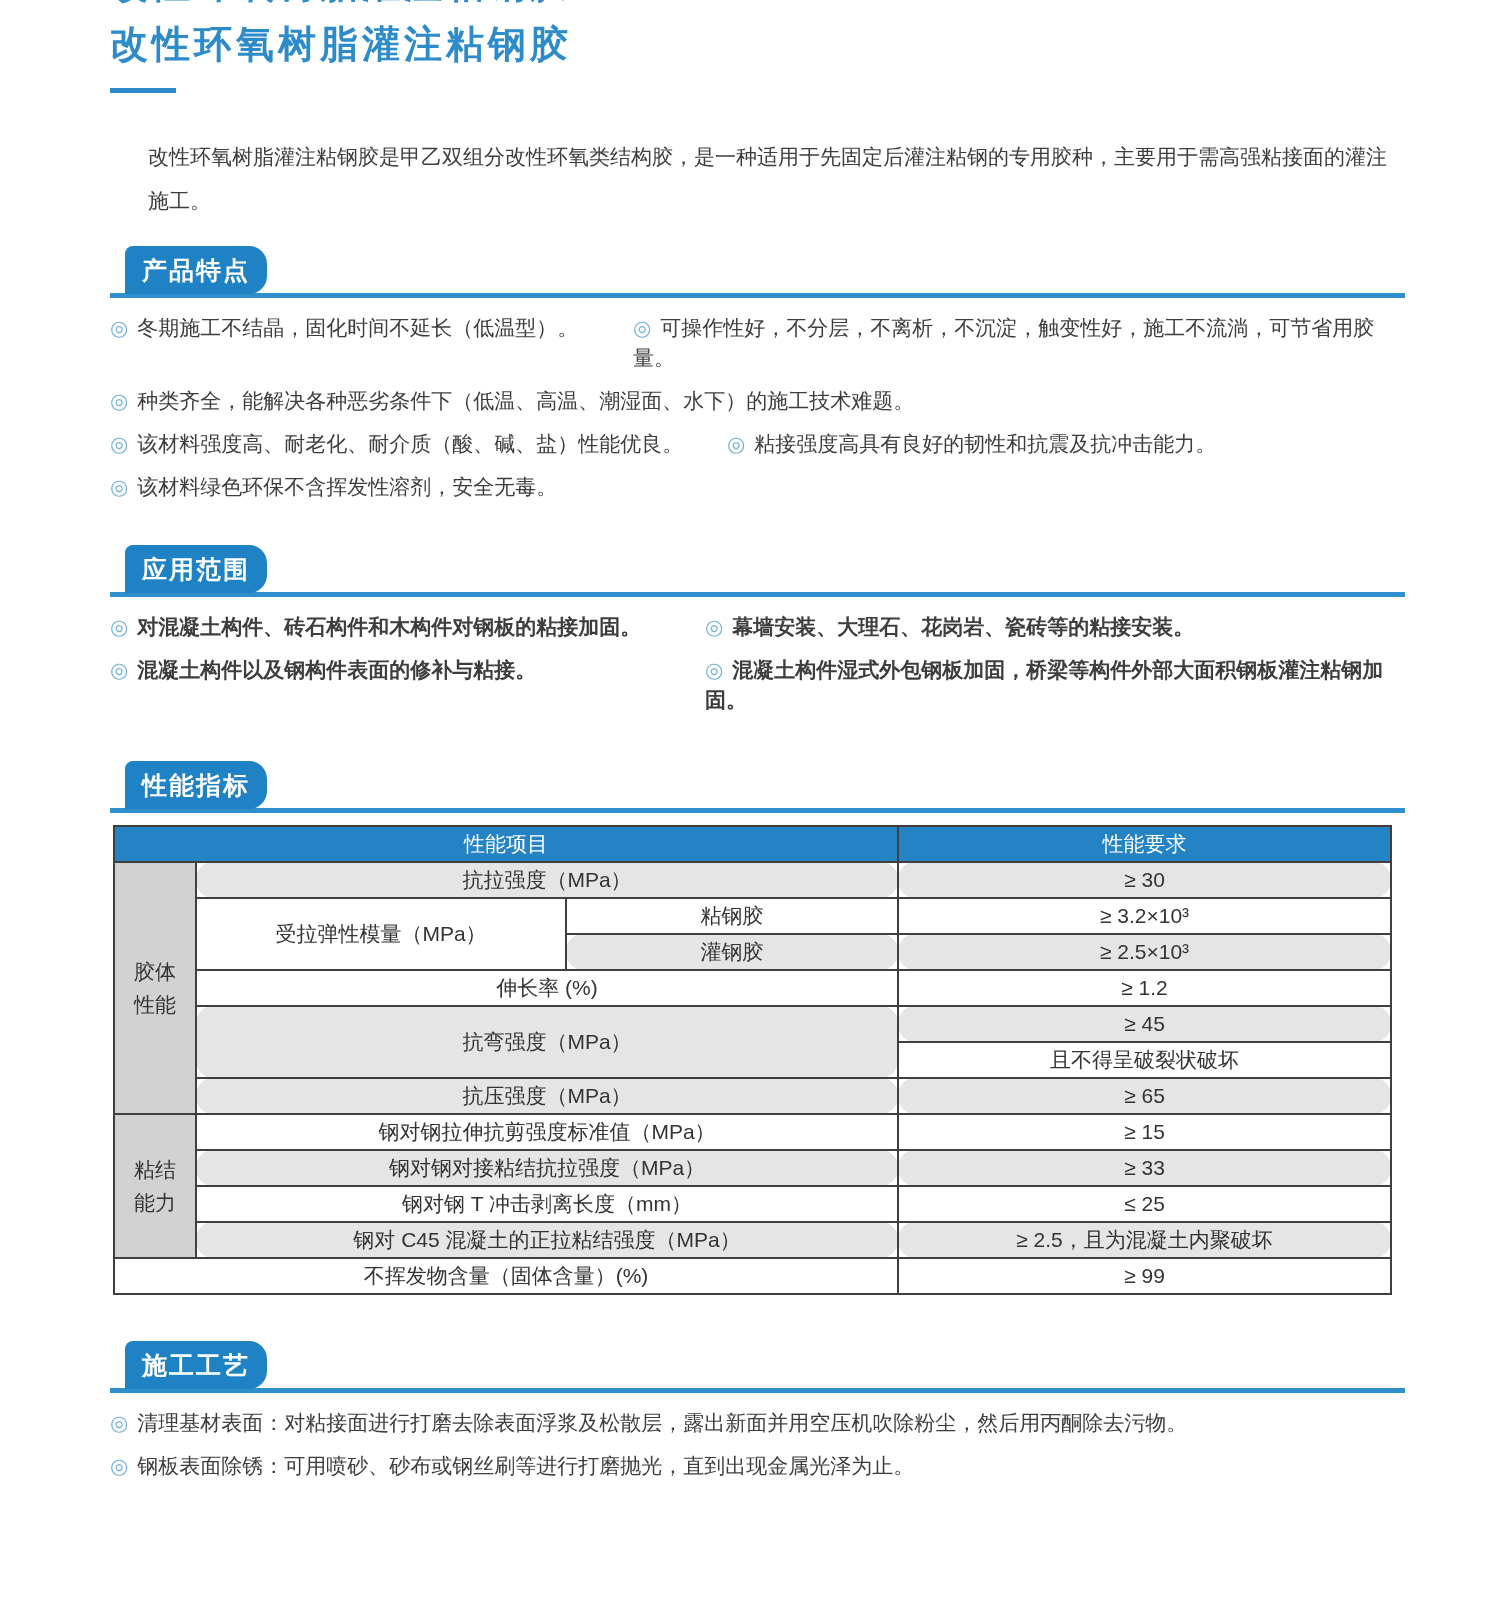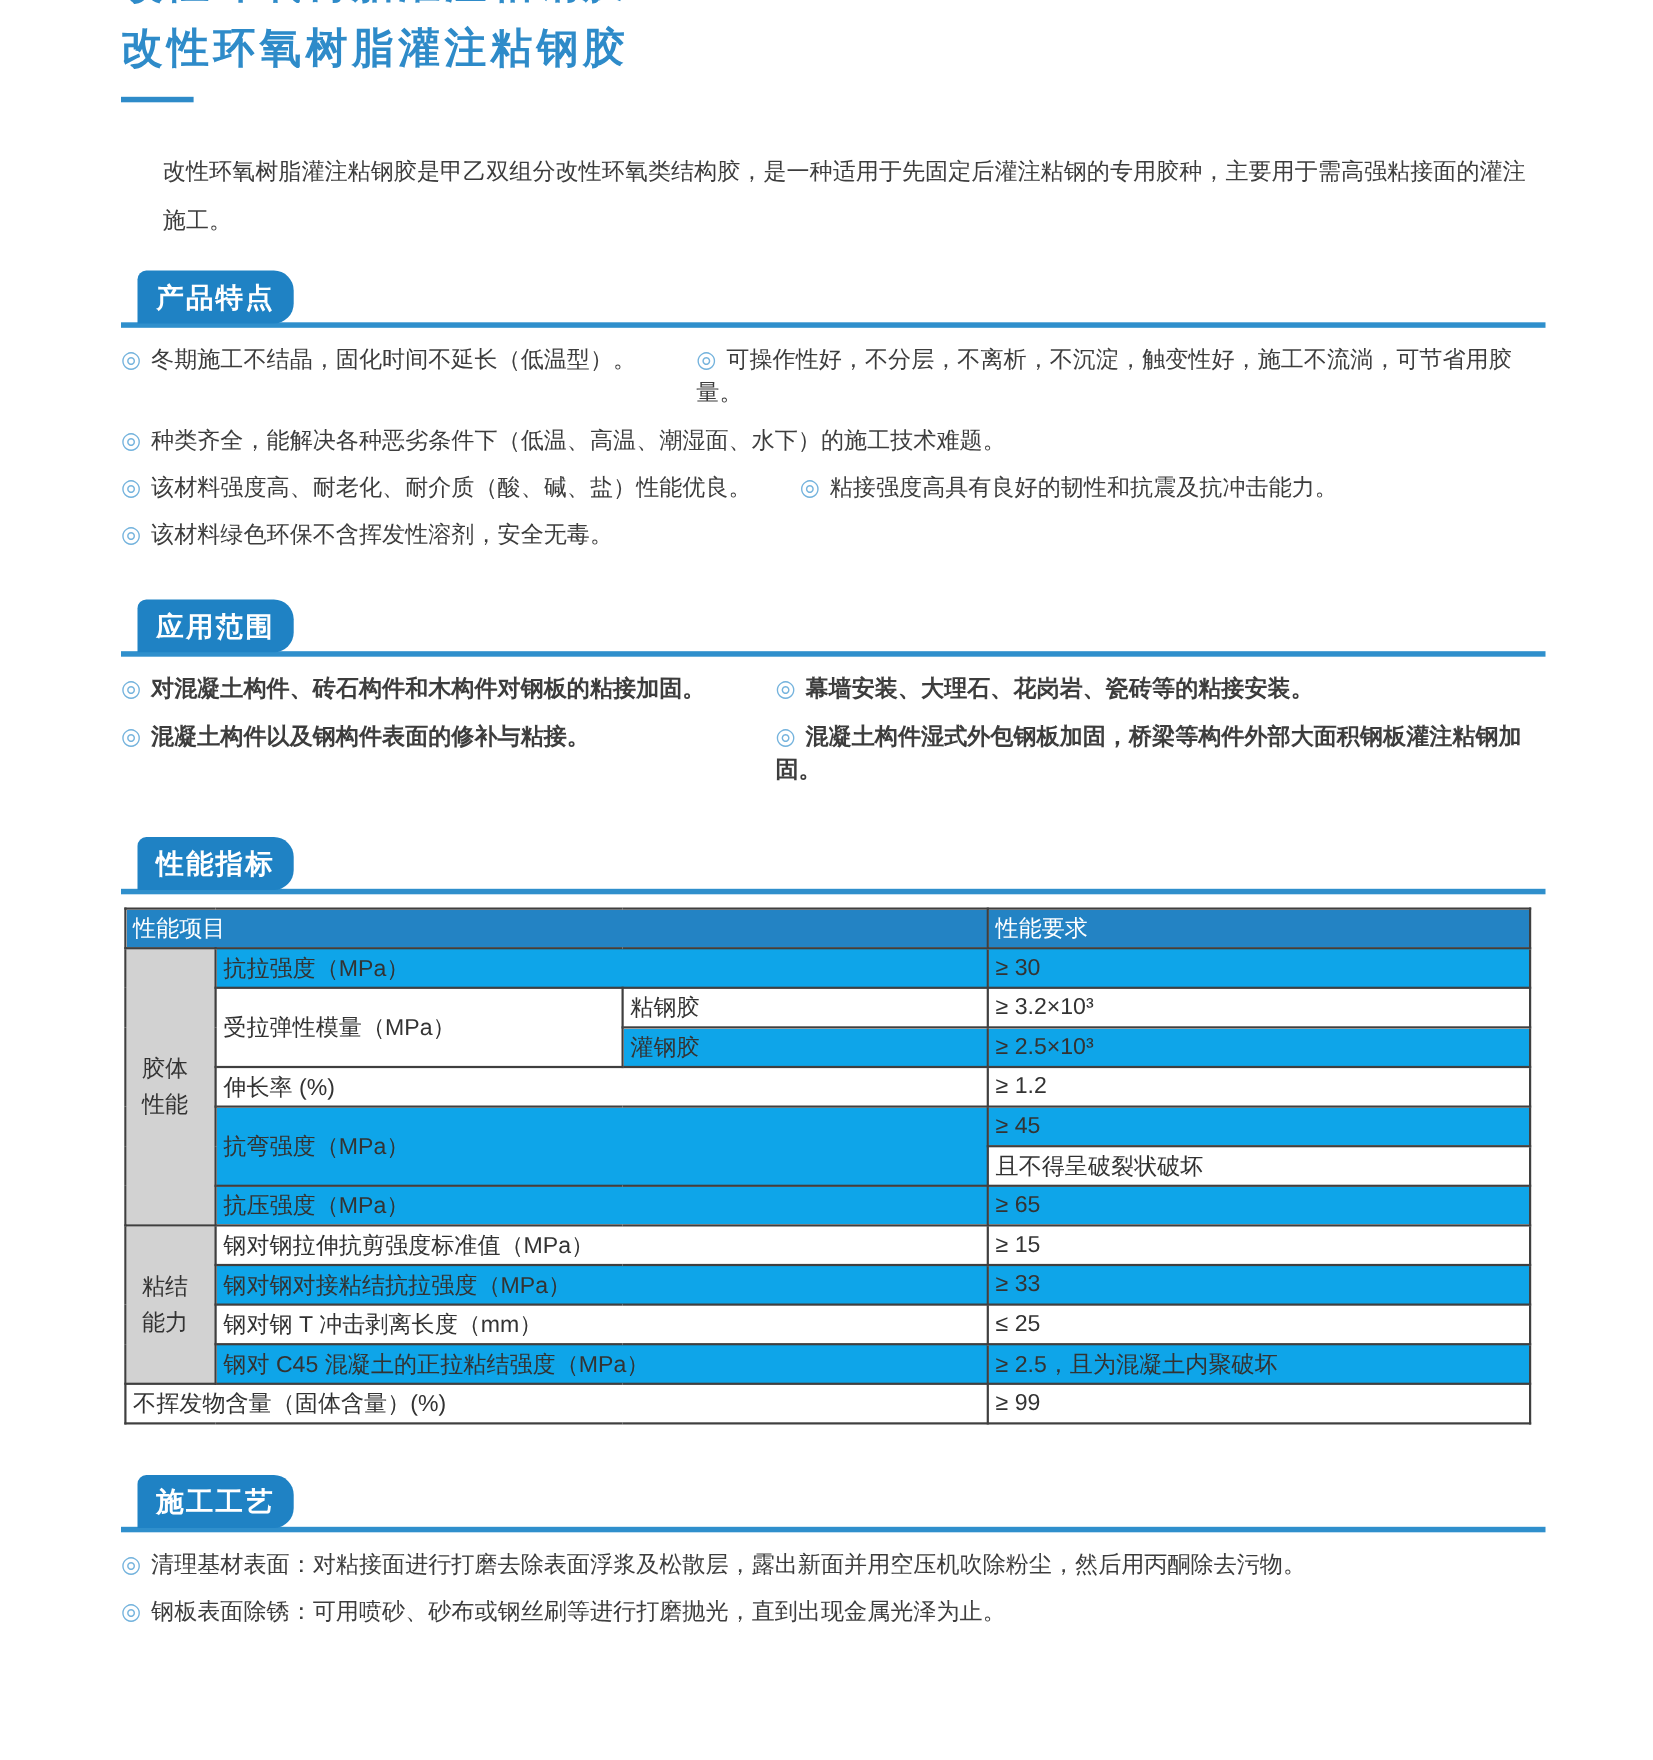--- a/index.html
+++ b/index.html
@@ -64,30 +64,30 @@
 
   table.perf {
     margin: 12px 0 0 113px;
     width: 1277px;
     border-collapse: collapse;
     table-layout: fixed;
     font-size: 21px; color: #333333;
   }
   table.perf th, table.perf td {
     border: 2px solid #3f3f3f;
-    text-align: left;
+    text-align: center;
     height: 36px;
     padding: 1px 6px;
     overflow: hidden;
   }
   table.perf th {
     background: #2383c4; color: #ffffff;
     font-weight: normal; font-size: 21px;
   }
-  td.gray { background: #0ea5e9; }
+  td.gray { background: #e5e5e5; border-radius: 17px; }
   td.white { background: #ffffff; }
   td.group { background: #d2d2d2; }
   .group-label { width: 52px; margin: 0 auto; line-height: 33px; }
   col.c-group { width: 82px; }
   col.c-prop  { width: 370px; }
   col.c-sub   { width: 332px; }
   col.c-req   { width: 493px; }
 
   .gap-features { height: 26px; }
   .gap-scope    { height: 33px; }

